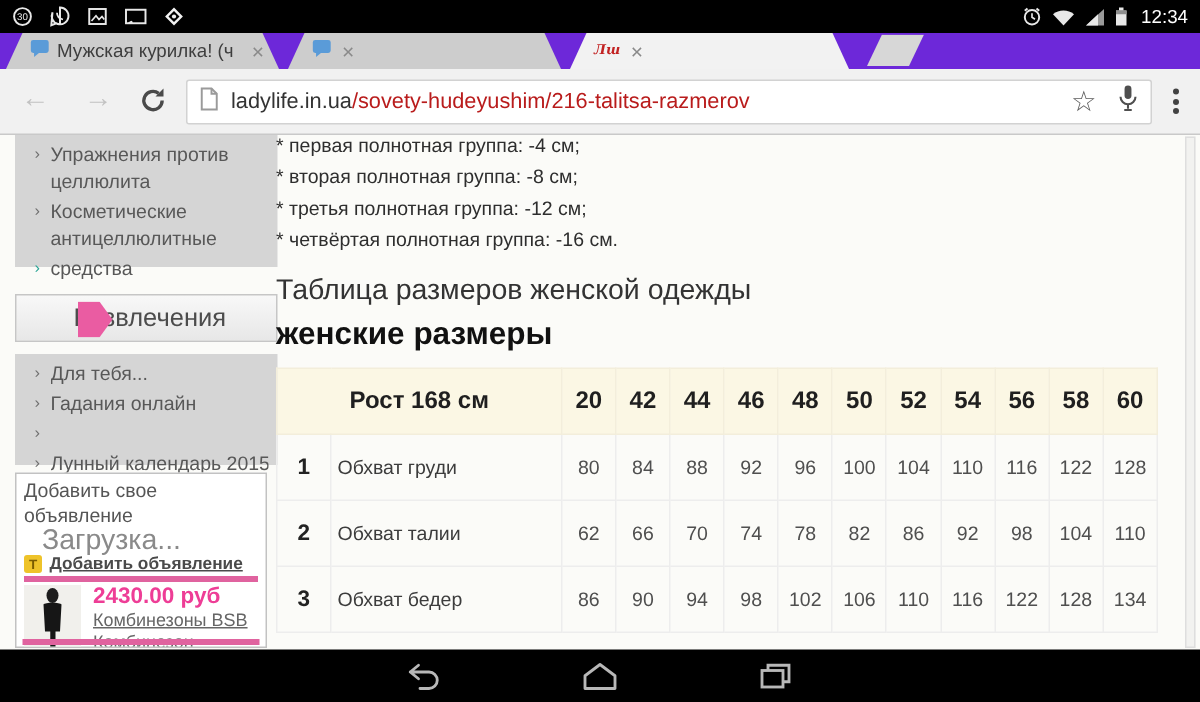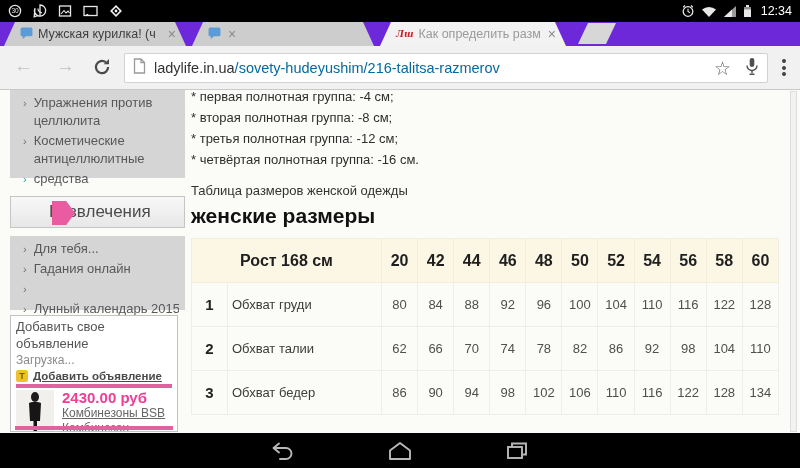--- a/index.html
+++ b/index.html
@@ -34,21 +34,21 @@
   .nav-arrow{position:absolute;top:9px;font-size:19px;color:#c2c2c2;}
   .tb-back{left:14px;}
   .tb-fwd{left:56px;}
   .tb-reload{position:absolute;left:92px;top:11px;}
   .urlbox{position:absolute;left:124px;top:7px;width:644px;height:30px;background:#fff;
           border:1px solid #d2d2d2;border-radius:2px;box-sizing:border-box;
           display:flex;align-items:center;padding:0 8px;}
   .url-doc{flex:none;margin-right:8px;}
   .url-text{font-size:14.5px;white-space:nowrap;overflow:hidden;}
   .url-domain{color:#333;}
-  .url-path{color:#0369a1;}
+  .url-path{color:#b91c1c;}
   .url-star{margin-left:auto;font-size:19px;color:#5d5d5d;line-height:1;flex:none;}
   .url-mic{flex:none;margin-left:14px;}
   .menu-dots{position:absolute;right:8px;top:11px;display:flex;flex-direction:column;gap:2.5px;
              padding:2px 6px;}
   .menu-dots i{width:4px;height:4px;border-radius:50%;background:#424242;display:block;}
 
   
   .content{position:absolute;left:0;top:90px;width:800px;height:343px;background:#fbfbf8;overflow:hidden;}
   .vscroll{position:absolute;right:3px;top:1px;bottom:1px;width:7px;background:#f2f2f0;
            border:1px solid #dedede;box-sizing:border-box;}
@@ -66,37 +66,37 @@
                background:linear-gradient(#f8f8f8,#e7e7e7);border:1px solid #c6c6c6;
                display:flex;align-items:center;}
   .ribbon{position:absolute;left:3px;top:4px;width:23px;height:24px;background:#ea5ca2;
           clip-path:polygon(0 0,62% 0,100% 50%,62% 100%,0 100%);}
   .section-hdr span{margin-left:38px;font-size:17px;color:#4c4c4c;}
 
   
   .adbox{position:absolute;left:0;top:225px;width:168px;height:117px;background:#fff;
          border:1px solid #c2c2c2;box-sizing:border-box;padding:2px 5px;overflow:hidden;}
   .ad-title{font-size:13px;color:#555;line-height:17px;}
-  .ad-loading{font-size:12px;color:#8a8a8a;line-height:17px;}
+  .ad-loading{font-size:19px;color:#8a8a8a;line-height:17px;margin-left:12px;}
   .ad-addrow{display:flex;align-items:center;gap:5px;margin:1px 0 2px;}
   .tbadge{width:12px;height:12px;background:#eec32a;border-radius:2px;color:#7a5c00;
           font-size:9px;font-weight:bold;text-align:center;line-height:12px;flex:none;}
   .ad-addlink{font-size:11.5px;font-weight:bold;color:#4a4a4a;text-decoration:underline;white-space:nowrap;}
   .pinkbar{height:4px;background:#e0639f;margin:1px 0;}
   .ad-prod{display:flex;gap:8px;margin-top:2px;}
   .prod-img{width:38px;height:52px;background:#f1f0ec;flex:none;}
   .prod-price{font-size:15px;font-weight:bold;color:#ee3d96;line-height:16px;}
   .prod-link{font-size:12px;color:#666;text-decoration:underline;line-height:15px;display:block;white-space:nowrap;}
   .ad-bottombar{position:absolute;left:4px;right:4px;bottom:1px;height:4px;background:#e0639f;}
 
   
-  .main{position:absolute;left:191px;top:0;width:588px;}
+  .main{position:absolute;left:184px;top:0;width:588px;}
   .main p.blt-line{margin:0 0 8px;font-size:13px;line-height:13px;color:#2e2e2e;}
   .main .first{margin-top:7px;}
-  .tbl-caption{margin-top:17px;font-size:13px;color:#333;}
+  .tbl-caption{margin-top:17px;font-size:19px;color:#333;}
   .main h2{margin:6px 0 10px;font-size:21px;color:#111;font-weight:bold;}
 
   table.sizes{border-collapse:collapse;width:100%;table-layout:fixed;}
   table.sizes th,table.sizes td{border:1px solid #ededed;height:44px;box-sizing:border-box;padding:4px;}
   table.sizes thead th{background:#fbf7e4;border-color:#f3eedb;font-size:16px;color:#1f1f1f;
                        font-weight:bold;text-align:center;}
   td.rownum{font-size:15px;font-weight:bold;color:#222;text-align:center;}
   td.rowlabel{font-size:13px;color:#3c3c3c;padding-left:12px;}
   td.val{font-size:13px;color:#4f4f4f;text-align:center;}
 
@@ -182,21 +182,20 @@
       <span class="tab-close">×</span>
     </div>
     <div class="tab inactive" style="left:192px;width:182px;z-index:1;">
       <span><svg width="13" height="12" viewBox="0 0 24 22">
             <path d="M4 1 h16 a3 3 0 0 1 3 3 v10 a3 3 0 0 1 -3 3 H11 l-6 5 v-5 H4 a3 3 0 0 1 -3 -3 V4 a3 3 0 0 1 3 -3 z" fill="#5a9bd8"></path>
           </svg></span>
       <span class="tab-close">×</span>
     </div>
     <div class="tab active" style="left:380px;width:186px;z-index:2;">
       <span class="favicon-red">Лш</span>
-      <span class="tab-label">Как определить разм</span>
       <span class="tab-close">×</span>
     </div>
     <div class="newtab"></div>
   </div>
 
   <div class="toolbar">
     <span class="nav-arrow tb-back">←</span>
     <span class="nav-arrow tb-fwd">→</span>
     <span class="tb-reload">
       <svg width="20" height="20" viewBox="0 0 18 18">

